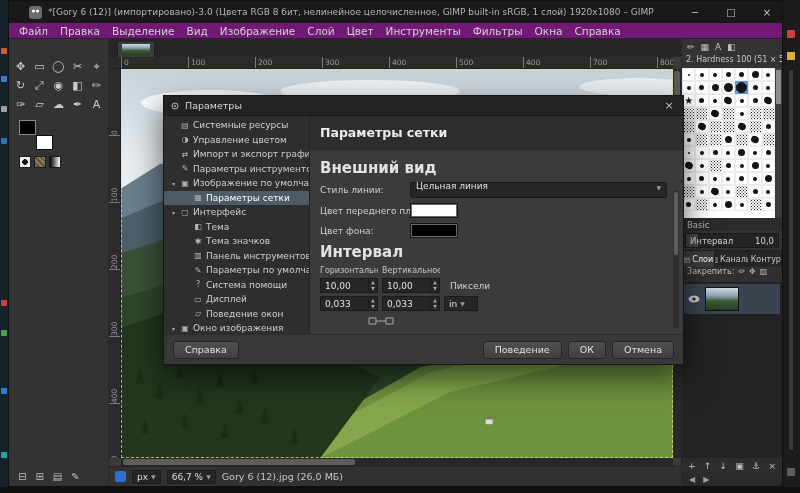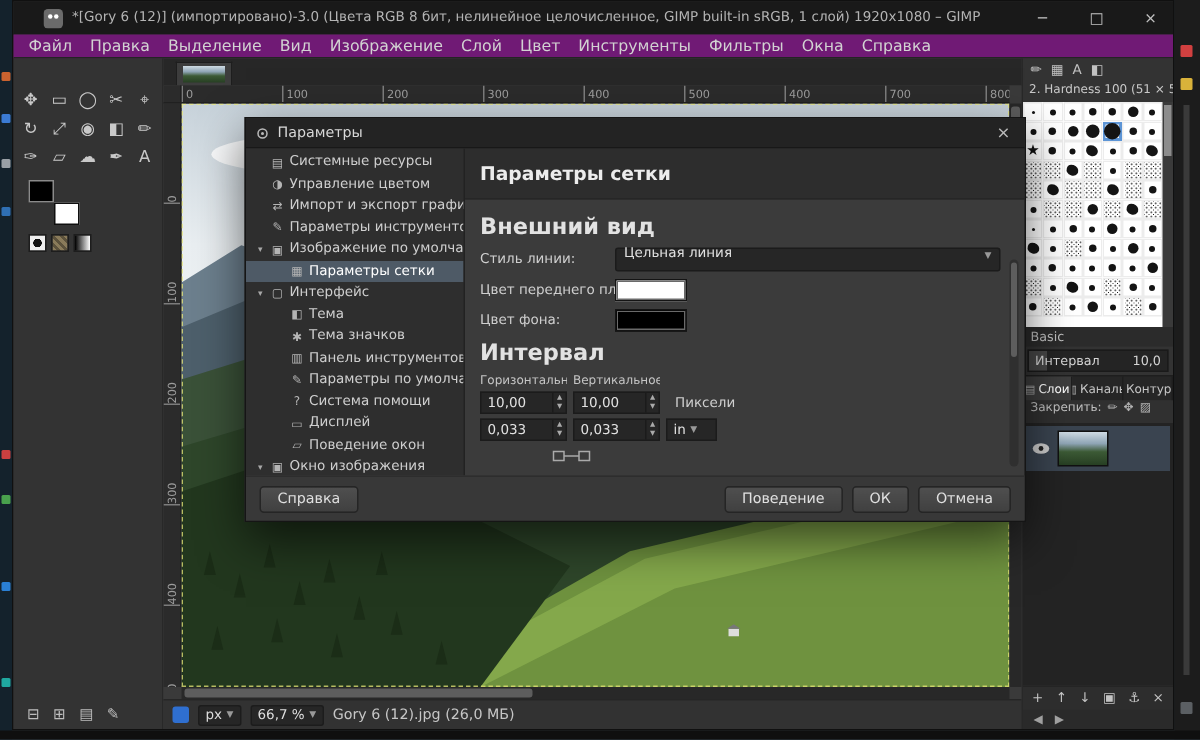--- a/index.html
+++ b/index.html
@@ -105,21 +105,21 @@
   .dtab .ticon{font-size:7.5px;color:#a8a8a8}
   .lock-row{height:15px;display:flex;gap:4px;padding:0 5px;font-size:8px;color:#c0c0c0;background:#303030;flex:none}
   .lock-row span.lockico{font-size:8px;color:#b2b2b2}
   .layers-list{flex:1;background:#232323;padding:2px;min-height:0}
   .layer-row{height:30px;background:#3a4450;display:flex;align-items:center;gap:5px;padding:0 4px}
   .layer-thumb{width:34px;height:24px;border:1px solid #111}
   .dock-bottom{height:16px;display:flex;align-items:center;justify-content:space-between;padding:0 6px;background:#2d2d2d;border-top:1px solid #242424;font-size:9px;color:#c3c3c3;flex:none}
   .dock-nav{height:13px;display:flex;gap:8px;padding:0 7px;align-items:center;font-size:8px;color:#9f9f9f;background:#2a2a2a;flex:none}
 
   
-  .dialog{position:absolute;left:163px;top:78px;width:521px;height:270px;background:#3b3b3b;border:1px solid #151515;box-shadow:0 12px 30px rgba(0,0,0,.6);display:flex;flex-direction:column;z-index:10}
+  .dialog{position:absolute;left:163px;top:95px;width:521px;height:270px;background:#3b3b3b;border:1px solid #151515;box-shadow:0 12px 30px rgba(0,0,0,.6);display:flex;flex-direction:column;z-index:10}
   .dlg-title{height:20px;background:#232323;display:flex;align-items:center;gap:5px;padding:0 6px;border-bottom:1px solid #181818;flex:none}
   .dlg-title-text{flex:1;font-size:9.5px;color:#d8d8d8}
   .dlg-close{color:#bbb;font-size:11px;width:16px;text-align:center}
   .dlg-body{flex:1;display:flex;min-height:0}
   .dlg-tree{width:146px;background:#2e2e2e;border-right:1px solid #222;overflow:hidden;padding-top:2px;flex:none}
   .tree-row{height:14.5px;display:flex;align-items:center;gap:3px;padding-left:6px;font-size:9px;color:#cfcfcf;white-space:nowrap;overflow:hidden}
   .tree-row.selected{background:#4e5a66;color:#fff}
   .tree-exp{width:7px;font-size:6px;color:#a8a8a8;text-align:center;flex:none}
   .tree-ico{width:10px;font-size:8px;color:#b5b5b5;text-align:center;flex:none}
   .dlg-content{flex:1;position:relative;display:flex;flex-direction:column;min-width:0}

